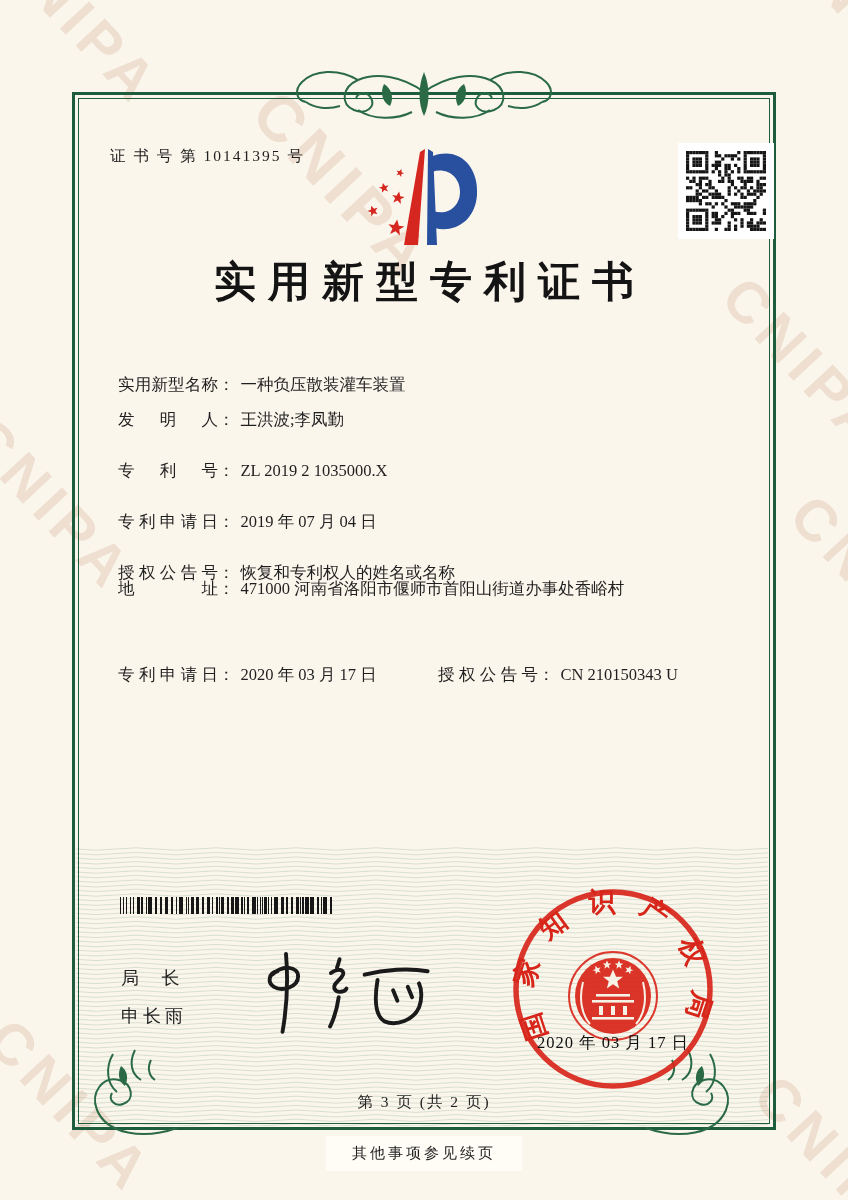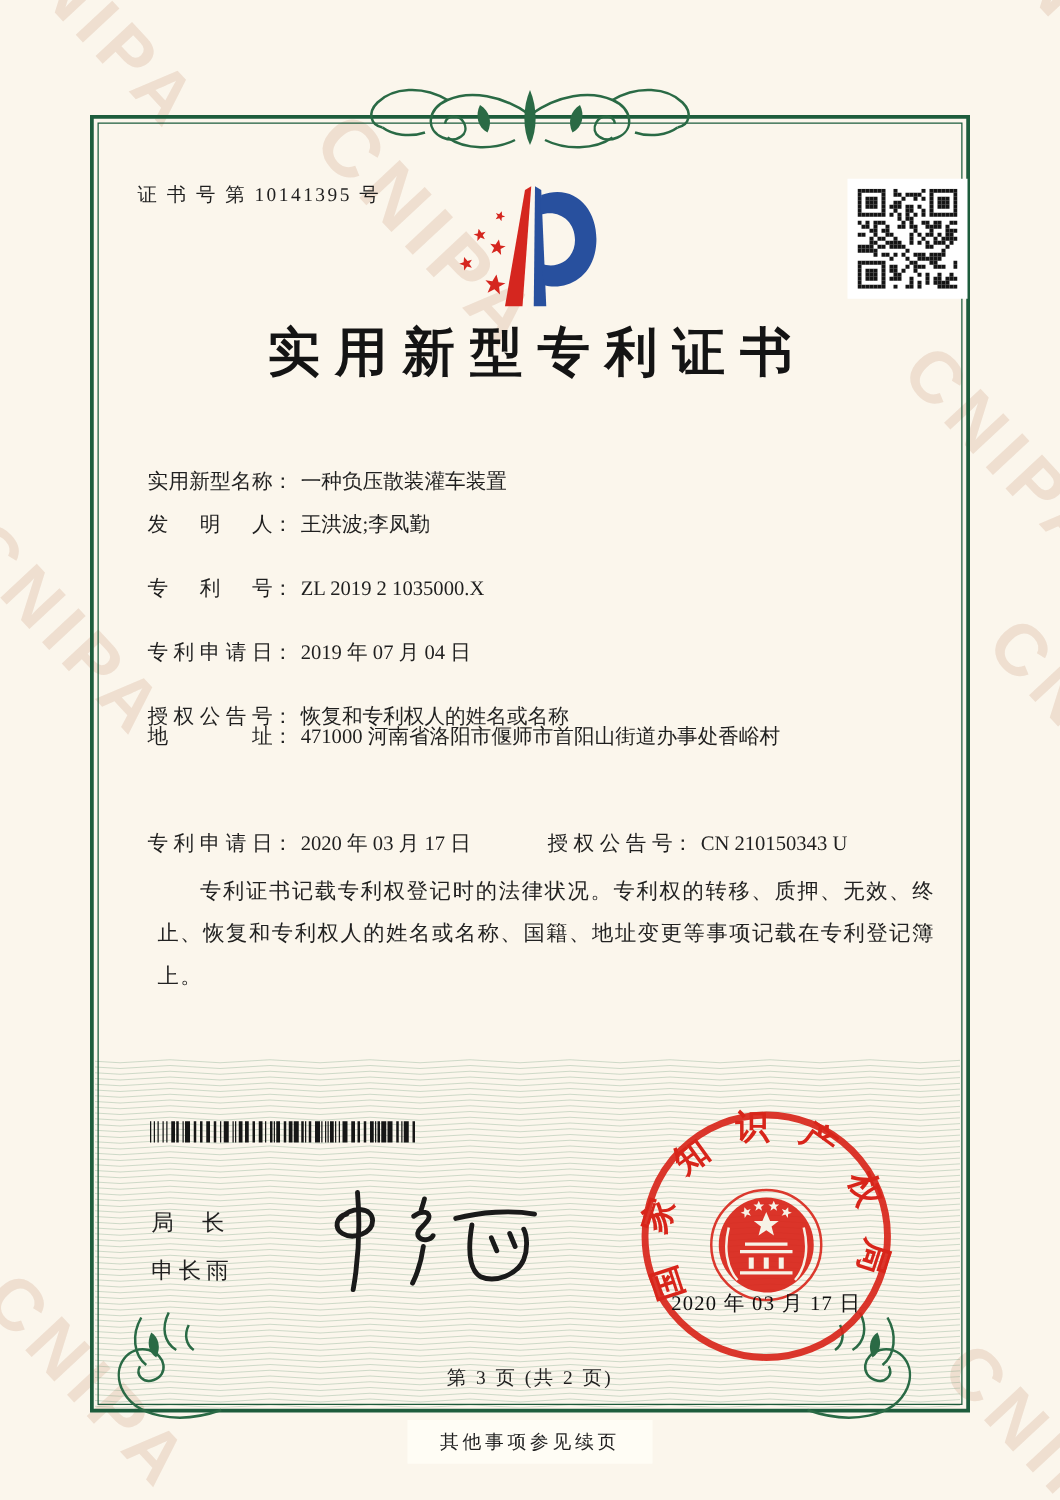--- a/index.html
+++ b/index.html
@@ -520,21 +520,20 @@
 <div class="field-row" style="top:664px">
   <span>
     <span class="flabel">专利申请日</span><span>：</span><span class="fvalue">2020 年 03 月 17 日</span>
   </span>
   <span class="grant-no">
     <span class="flabel">授权公告号</span><span>：</span><span class="fvalue">CN 210150343 U</span>
   </span>
 </div>
 
 <div class="body-text">
-  <p>专利证书记载专利权登记时的法律状况。专利权的转移、质押、无效、终止、恢复和专利权人的姓名或名称、国籍、地址变更等事项记载在专利登记簿上。</p>
 </div>
 
 <div class="barcode" id="barcode">
     <i style="left: 0px; width: 1px;"></i>
     <i style="left: 3px; width: 1px;"></i>
     <i style="left: 6px; width: 1px;"></i>
     <i style="left: 10px; width: 1px;"></i>
     <i style="left: 13px; width: 1px;"></i>
     <i style="left: 17px; width: 3px;"></i>
     <i style="left: 21px; width: 2px;"></i>

